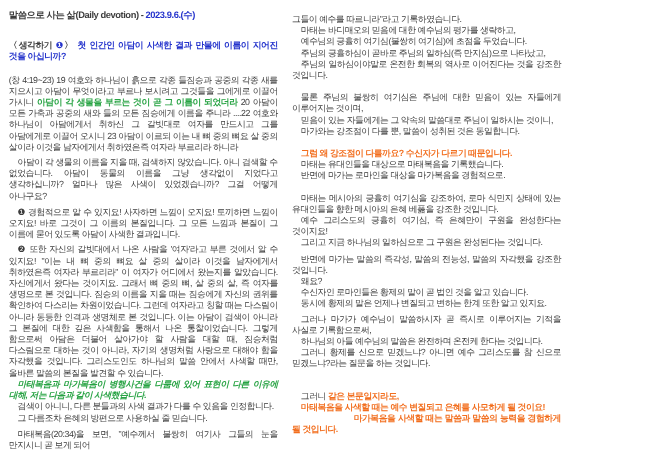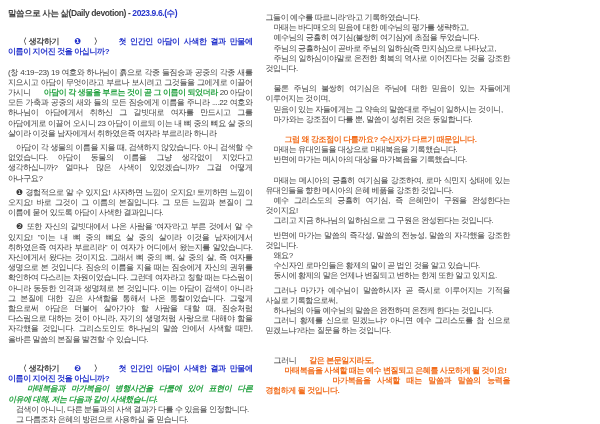--- a/index.html
+++ b/index.html
@@ -5,54 +5,53 @@
   html,body{margin:0;padding:0;background:#ffffff;}
   body{width:600px;height:424px;font-family:"Liberation Sans","DejaVu Sans",sans-serif;}
   .page{width:516px;height:424px;box-sizing:border-box;padding:8px 6px 6px 8px;display:flex;gap:13px;overflow:hidden;background:#ffffff;}
   .col{flex:1;min-width:0;font-size:8px;line-height:10.2px;color:#3d3d3d;letter-spacing:-0.4px;}
   .para{margin:0;text-align:justify;text-indent:8px;word-break:keep-all;}
   .flush{text-indent:0;}
   .gap{margin-top:10px;}
   .gap2{margin-top:19px;}
   .gap-s{margin-top:4px;}
   .title-line{font-weight:bold;font-size:8.5px;text-align:left;}
-  .b{font-weight:bold;margin-left:11px;}
+  .b{font-weight:bold;}
 </style>
 </head>
 <body>
 
 <div class="page">
   <div class="col">
     <p class="para flush title-line"><span>말씀으로 사는 삶(Daily devotion) - </span><span style="color:#2433cc">2023.9.6.(수)</span></p>
     <div id="left-paras">
         <p class="para flush gap2"><span class="b">〈생각하기 </span><span class="b" style="color: rgb(36, 51, 204);">❶</span><span class="b">〉 </span><span class="b" style="color: rgb(36, 51, 204);">첫 인간인 아담이 사색한 결과 만물에 이름이 지어진 것을 아십니까?</span></p>
         <p class="para flush gap"><span>(창 4:19~23) 19 여호와 하나님이 흙으로 각종 들짐승과 공중의 각종 새를 지으시고 아담이 무엇이라고 부르나 보시려고 그것들을 그에게로 이끌어 가시니 </span><span class="b" style="color: rgb(39, 163, 67);">아담이 각 생물을 부르는 것이 곧 그 이름이 되었더라</span><span> 20 아담이 모든 가축과 공중의 새와 들의 모든 짐승에게 이름을 주니라 ....22 여호와 하나님이 아담에게서 취하신 그 갈빗대로 여자를 만드시고 그를 아담에게로 이끌어 오시니 23 아담이 이르되 이는 내 뼈 중의 뼈요 살 중의 살이라 이것을 남자에게서 취하였은즉 여자라 부르리라 하니라</span></p>
         <p class="para gap-s"><span>아담이 각 생물의 이름을 지을 때, 검색하지 않았습니다. 아니 검색할 수 없었습니다. 아담이 동물의 이름을 그냥 생각없이 지었다고 생각하십니까? 얼마나 많은 사색이 있었겠습니까? 그걸 어떻게 아나구요?</span></p>
         <p class="para gap-s"><span>❶ 경험적으로 알 수 있지요! 사자하면 느낌이 오지요! 토끼하면 느낌이 오지요! 바로 그것이 그 이름의 본질입니다. 그 모든 느낌과 본질이 그 이름에 묻어 있도록 아담이 사색한 결과입니다.</span></p>
         <p class="para gap-s"><span>❷ 또한 자신의 갈빗대에서 나온 사람을 '여자'라고 부른 것에서 알 수 있지요! "이는 내 뼈 중의 뼈요 살 중의 살이라 이것을 남자에게서 취하였은즉 여자라 부르리라" 이 여자가 어디에서 왔는지를 알았습니다. 자신에게서 왔다는 것이지요. 그래서 뼈 중의 뼈, 살 중의 살, 즉 여자를 생명으로 본 것입니다. 짐승의 이름을 지을 때는 짐승에게 자신의 권위를 확인하여 다스리는 차원이었습니다. 그런데 여자라고 칭할 때는 다스림이 아니라 동등한 인격과 생명체로 본 것입니다. 이는 아담이 검색이 아니라 그 본질에 대한 깊은 사색함을 통해서 나온 통찰이었습니다. 그렇게 함으로써 아담은 더불어 살아가야 할 사람을 대할 때, 짐승처럼 다스림으로 대하는 것이 아니라, 자기의 생명처럼 사랑으로 대해야 함을 자각했을 것입니다. 그리스도인도 하나님의 말씀 안에서 사색할 때만, 올바른 말씀의 본질을 발견할 수 있습니다.</span></p>
-        <p class="para flush gap2"><span class="b">〈생각하기 </span><span class="b" style="color: rgb(36, 51, 204);">❷</span><span class="b">〉 </span><span class="b" style="color: rgb(36, 51, 204);">첫 인간인 아담이 사색한 결과 만물에 이름이 지어진 것을 아십니까?</span></p>
         <p class="para"><span class="b" style="color: rgb(39, 163, 67); font-style: italic;">마태복음과 마가복음이 병행사건을 다룸에 있어 표현이 다른 이유에 대해, 저는 다음과 같이 사색했습니다.</span></p>
         <p class="para"><span>검색이 아니니, 다른 분들과의 사색 결과가 다를 수 있음을 인정합니다.</span></p>
         <p class="para"><span>그 다름조차 은혜의 방편으로 사용하실 줄 믿습니다.</span></p>
         <p class="para gap-s"><span>마태복음(20:34)을 보면, "예수께서 불쌍히 여기사 그들의 눈을 만지시니 곧 보게 되어</span></p>
       </div>
   </div>
   <div class="col" style="padding-top:5px;">
     <div id="right-paras">
         <p class="para flush"><span>그들이 예수를 따르니라"라고 기록하였습니다.</span></p>
         <p class="para"><span>마태는 바디매오의 믿음에 대한 예수님의 평가를 생략하고,</span></p>
         <p class="para"><span>예수님의 긍휼히 여기심(불쌍히 여기심)에 초점을 두었습니다.</span></p>
         <p class="para"><span>주님의 긍휼하심이 곧바로 주님의 일하심(즉 만지심)으로 나타났고,</span></p>
         <p class="para"><span>주님의 일하심이야말로 온전한 회복의 역사로 이어진다는 것을 강조한 것입니다.</span></p>
         <p class="para gap"><span>물론 주님의 불쌍히 여기심은 주님에 대한 믿음이 있는 자들에게 이루어지는 것이며,</span></p>
         <p class="para"><span>믿음이 있는 자들에게는 그 약속의 말씀대로 주님이 일하시는 것이니,</span></p>
         <p class="para"><span>마가와는 강조점이 다를 뿐, 말씀이 성취된 것은 동일합니다.</span></p>
         <p class="para gap"><span class="b" style="color: rgb(242, 110, 30);">그럼 왜 강조점이 다를까요? 수신자가 다르기 때문입니다.</span></p>
         <p class="para"><span>마태는 유대인들을 대상으로 마태복음을 기록했습니다.</span></p>
-        <p class="para"><span>반면에 마가는 메시아의 대상을 마가복음을 기록했습니다.</span></p>
+        <p class="para"><span>반면에 마가는 로마인을 대상을 마가복음을 경험적으로.</span></p>
         <p class="para gap"><span>마태는 메시아의 긍휼히 여기심을 강조하여, 로마 식민지 상태에 있는 유대인들을 향한 메시아의 은혜 베풂을 강조한 것입니다.</span></p>
         <p class="para"><span>예수 그리스도의 긍휼히 여기심, 즉 은혜만이 구원을 완성한다는 것이지요!</span></p>
         <p class="para"><span>그리고 지금 하나님의 일하심으로 그 구원은 완성된다는 것입니다.</span></p>
         <p class="para gap-s"><span>반면에 마가는 말씀의 즉각성, 말씀의 전능성, 말씀의 자각했을 강조한 것입니다.</span></p>
         <p class="para"><span>왜요?</span></p>
         <p class="para"><span>수신자인 로마인들은 황제의 말이 곧 법인 것을 알고 있습니다.</span></p>
         <p class="para"><span>동시에 황제의 말은 언제나 변질되고 변하는 한계 또한 알고 있지요.</span></p>
         <p class="para gap-s"><span>그러나 마가가 예수님이 말씀하시자 곧 즉시로 이루어지는 기적을 사실로 기록함으로써,</span></p>
         <p class="para"><span>하나님의 아들 예수님의 말씀은 완전하며 온전케 한다는 것입니다.</span></p>
         <p class="para"><span>그러니 황제를 신으로 믿겠느냐? 아니면 예수 그리스도를 참 신으로 믿겠느냐?라는 질문을 하는 것입니다.</span></p>

